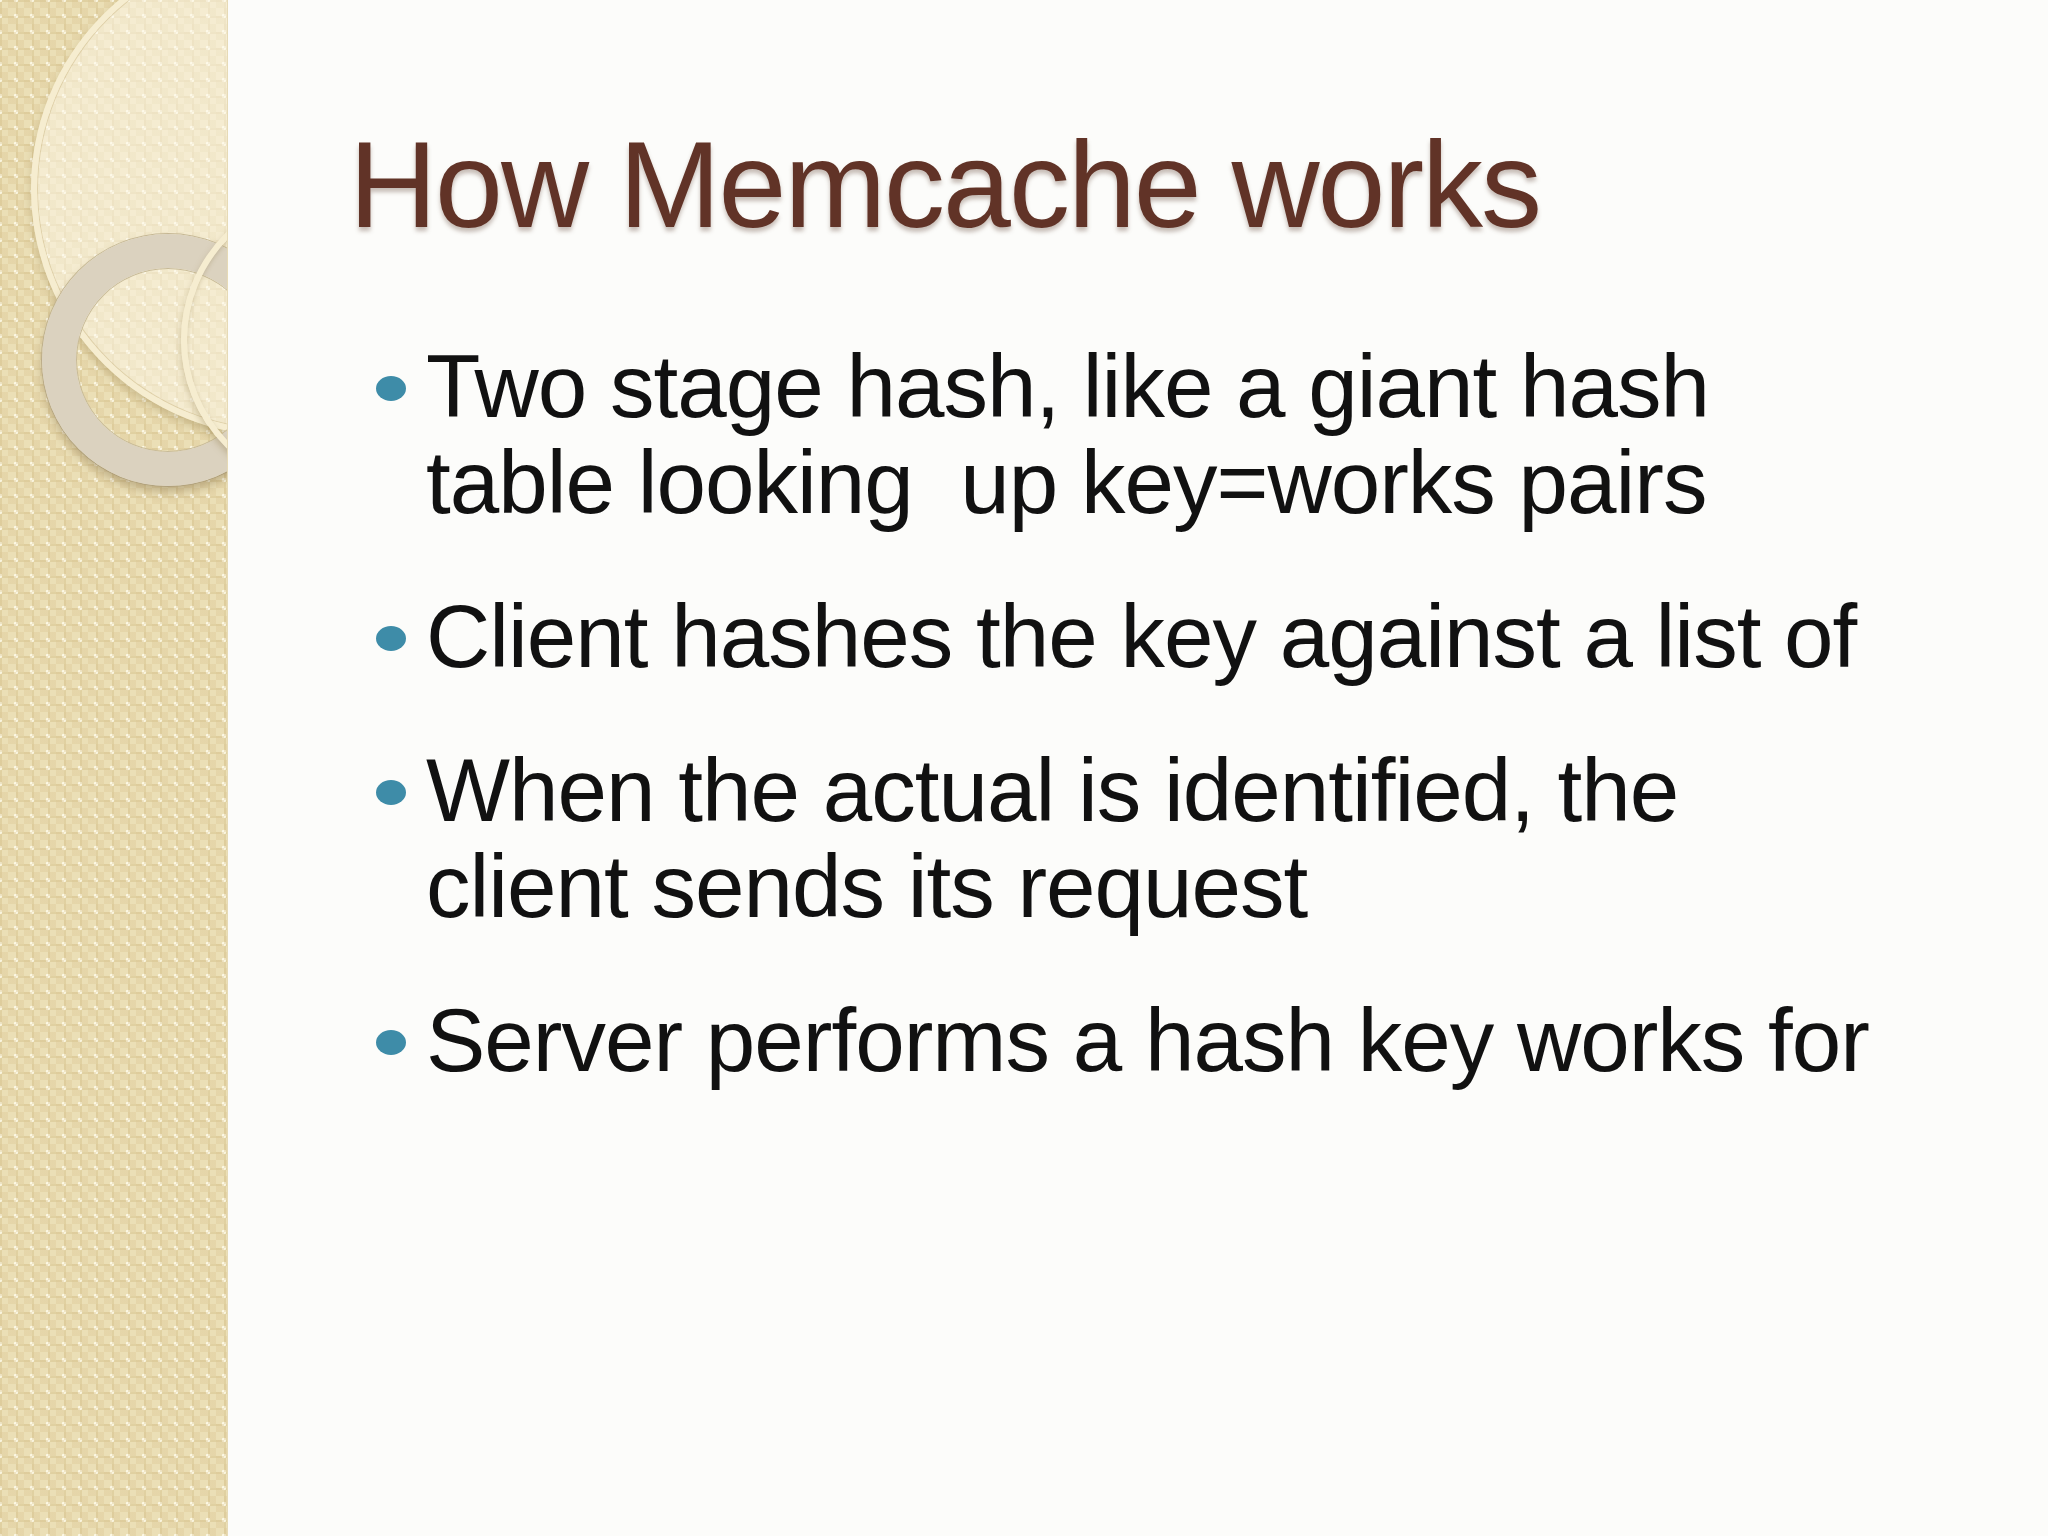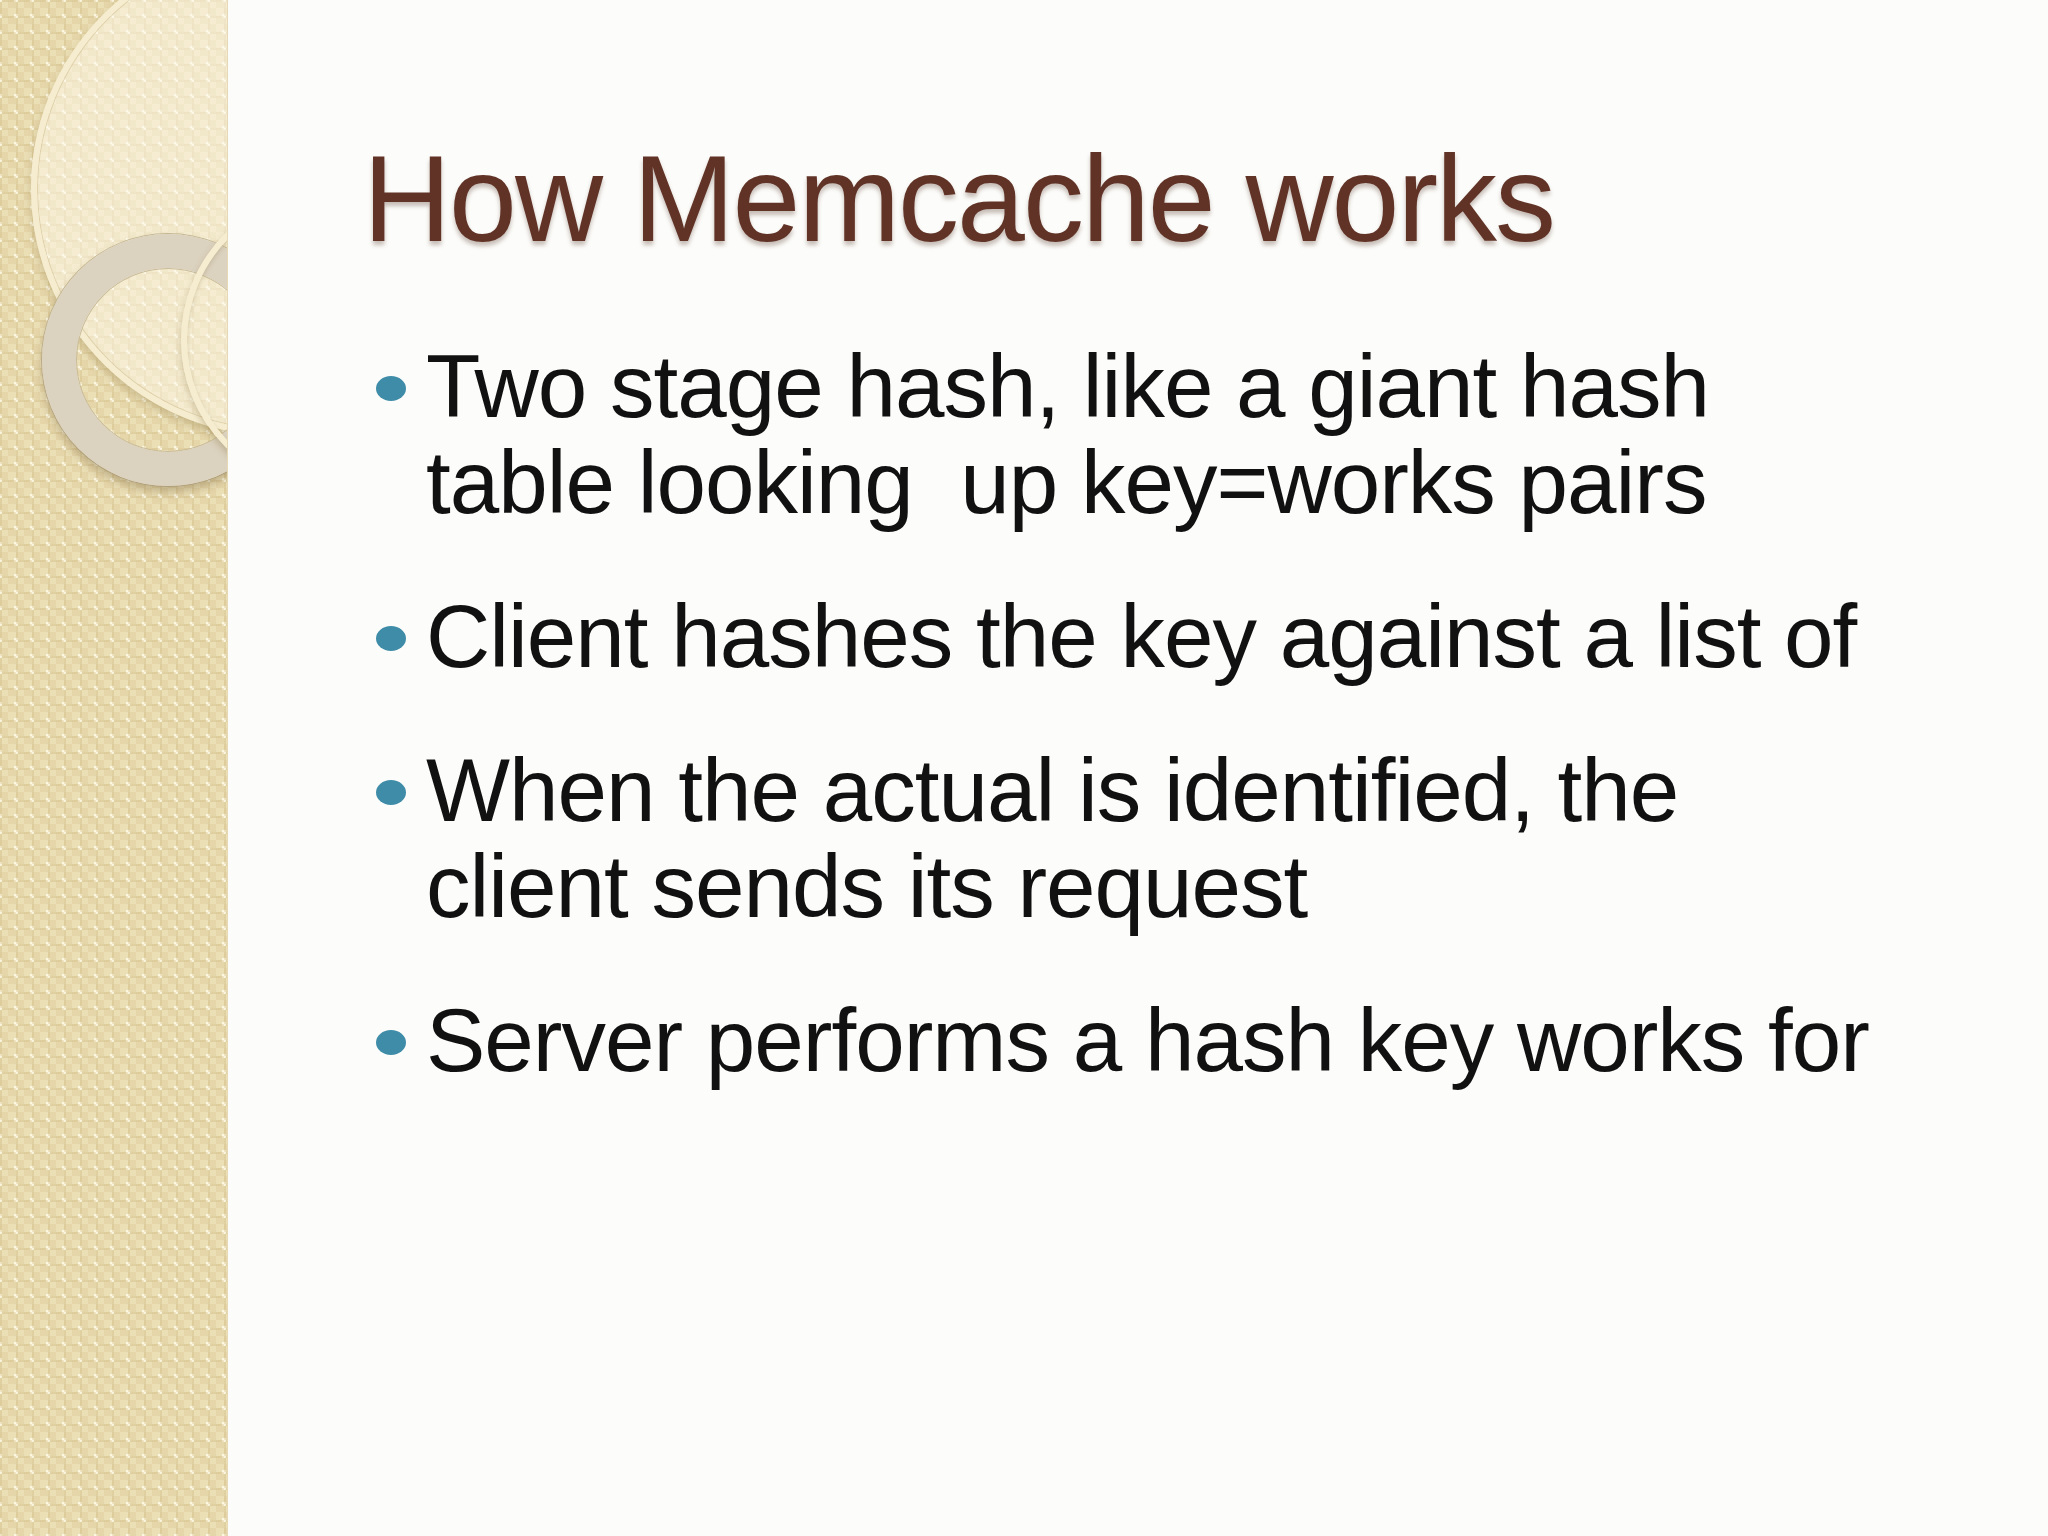--- a/index.html
+++ b/index.html
@@ -57,21 +57,21 @@
     border-radius: 50%;
     border: 6px solid var(--ring-cream, #F6EDD0);
     box-shadow: 0 4px 7px rgba(145,125,75,.4), inset 0 2px 4px rgba(145,125,75,.3);
   }
 
   
   .title {
     position: absolute;
     left: 349px;
     top: 118px;
-    margin: 14px;
+    margin: 0;
     font-size: 122px;
     font-weight: 400;
     letter-spacing: -2px;
     line-height: 1.1;
     color: var(--title-color, #613327);
     text-shadow: 0 4px 4px rgba(110,85,70,.38);
     white-space: nowrap;
   }
   ul.bullets {
     position: absolute;

